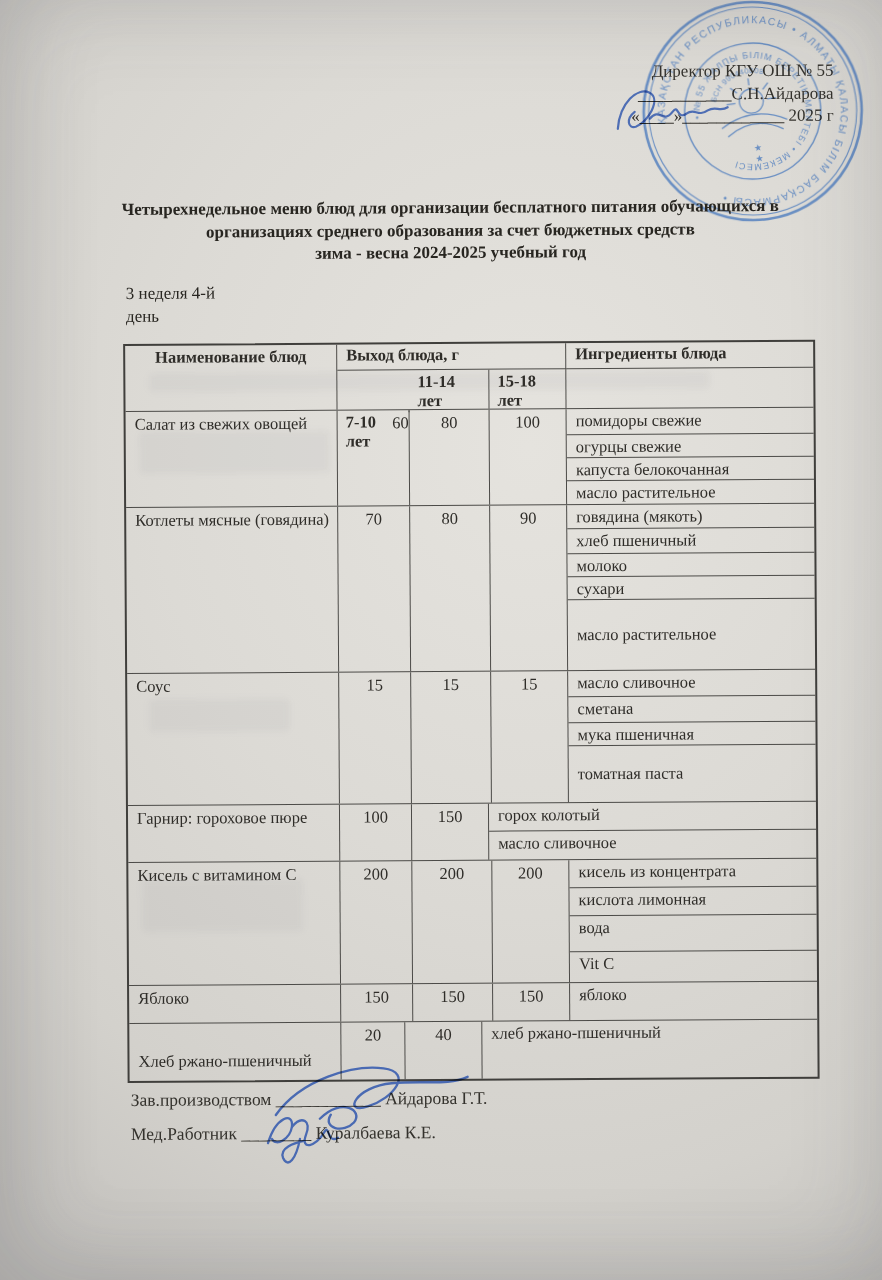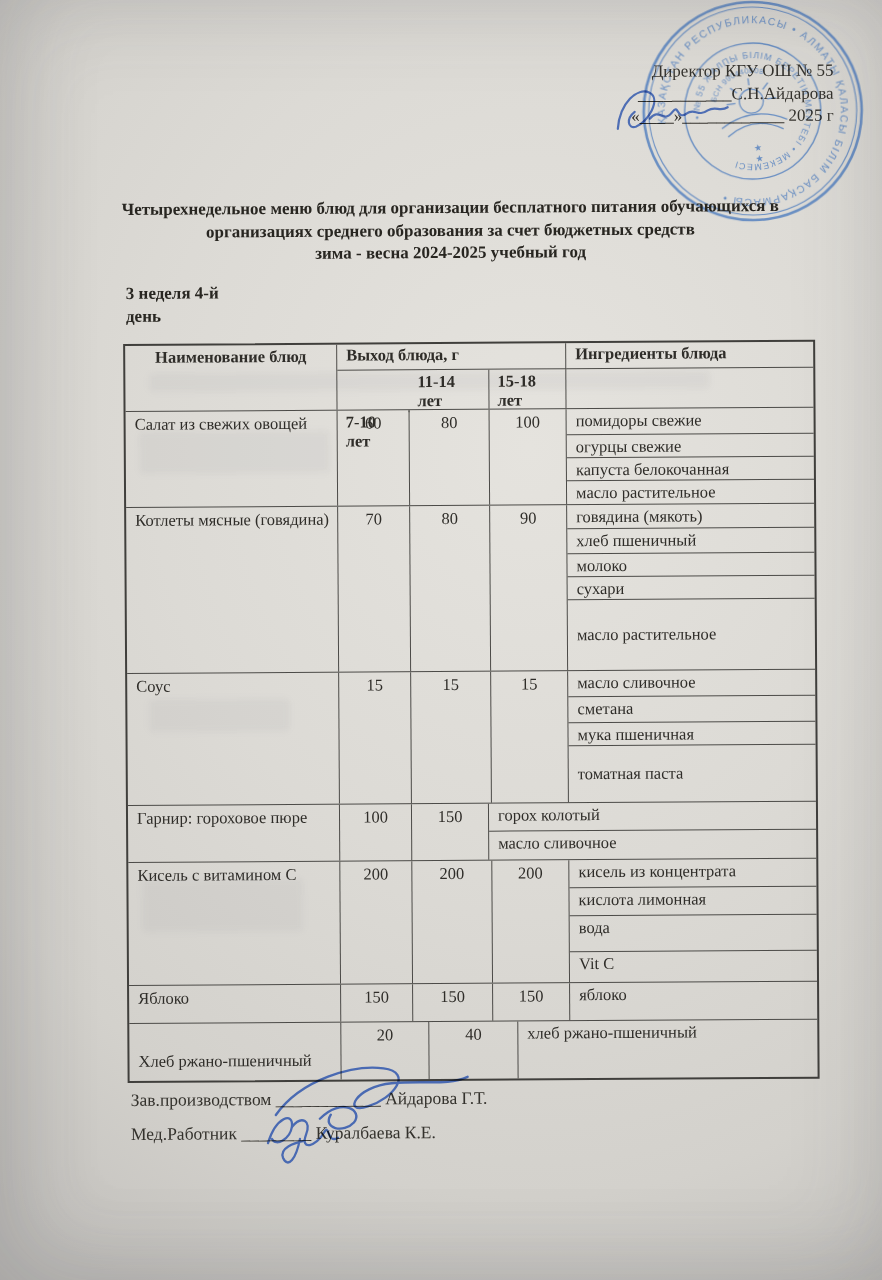--- a/index.html
+++ b/index.html
@@ -20,21 +20,21 @@
   
   .stamp{position:absolute;left:637px;top:-5px;width:236px;height:236px;
     mix-blend-mode:multiply;opacity:.8;filter:blur(.3px);pointer-events:none;}
 
   
   .ink{position:absolute;pointer-events:none;mix-blend-mode:multiply;}
 
   
   .title{position:absolute;top:197px;left:64px;width:776px;text-align:center;
     font-weight:bold;font-size:17px;line-height:22.5px;color:#282621;}
-  .week{position:absolute;top:281px;left:127px;font-weight:bold;font-size:17px;line-height:22.5px;color:#282621;}
+  .week{position:absolute;top:281px;left:127px;font-weight:normal;font-size:17px;line-height:22.5px;color:#282621;}
 
   
   .menu-table{position:absolute;top:342px;left:124px;width:692px;box-sizing:border-box;
     border:2px solid #403f3c;font-size:16.5px;}
   .mt-header{display:grid;grid-template-columns:212px 72px 80px 77px auto;
     grid-template-rows:26px 39px;font-weight:bold;}
   .h-name{grid-row:1/3;grid-column:1;border-right:1px solid #4c4b48;text-align:center;padding-top:2px;}
   .h-out{grid-row:1;grid-column:2/5;border-right:1px solid #4c4b48;border-bottom:1px solid #4c4b48;padding:1px 0 0 9px;}
   .h-ing{grid-row:1;grid-column:5;border-bottom:1px solid #4c4b48;padding:1px 0 0 9px;}
   .h-age{border-right:1px solid #4c4b48;padding:2px 0 0 8px;white-space:pre-line;line-height:19px;}
@@ -127,21 +127,21 @@
 лет</div>
         <div class="h-age h-a2">11-14
 лет</div>
         <div class="h-age h-a3">15-18
 лет</div>
         <div class="h-ing-empty"></div>
       </div>
       <div>
           <div class="dish-row">
             <div class="c-name">Салат из свежих овощей</div>
-            <div class="c-num" style="width: 72px;">60</div>
+            <div class="c-num" style="width: 72px; text-align: right;">60</div>
             <div class="c-num" style="width: 80px;">80</div>
             <div class="c-num" style="width: 77px;">100</div>
             <div class="c-ing">
               <div class="ing-sub" style="min-height: 26px;">помидоры свежие</div>
               <div class="ing-sub" style="min-height: 22px;">огурцы свежие</div>
               <div class="ing-sub" style="min-height: 21px;">капуста белокочанная</div>
               <div class="ing-sub" style="min-height: 23px;">масло растительное</div>
             </div>
           </div>
           <div class="dish-row">
@@ -194,22 +194,22 @@
             <div class="c-name">Яблоко</div>
             <div class="c-num" style="width: 72px;">150</div>
             <div class="c-num" style="width: 80px;">150</div>
             <div class="c-num" style="width: 77px;">150</div>
             <div class="c-ing">
               <div class="ing-sub" style="min-height: 37px;">яблоко</div>
             </div>
           </div>
           <div class="dish-row">
             <div class="c-name bottom">Хлеб ржано-пшеничный</div>
-            <div class="c-num" style="width: 88px;">20</div>
-            <div class="c-num" style="width: 89px;">40</div>
+            <div class="c-num" style="width: 64px;">20</div>
+            <div class="c-num" style="width: 77px;">40</div>
             <div class="c-ing">
               <div class="ing-sub" style="min-height: 57px;">хлеб ржано-пшеничный</div>
             </div>
           </div>
         </div>
     </div>
 
     <div class="sig-block">
       <div class="sig-row"><span>Зав.производством</span> <span>____________</span> <span>Айдарова Г.Т.</span></div>
       <div class="sig-row"><span>Мед.Работник</span> <span>________</span> <span>Куралбаева К.Е.</span></div>

